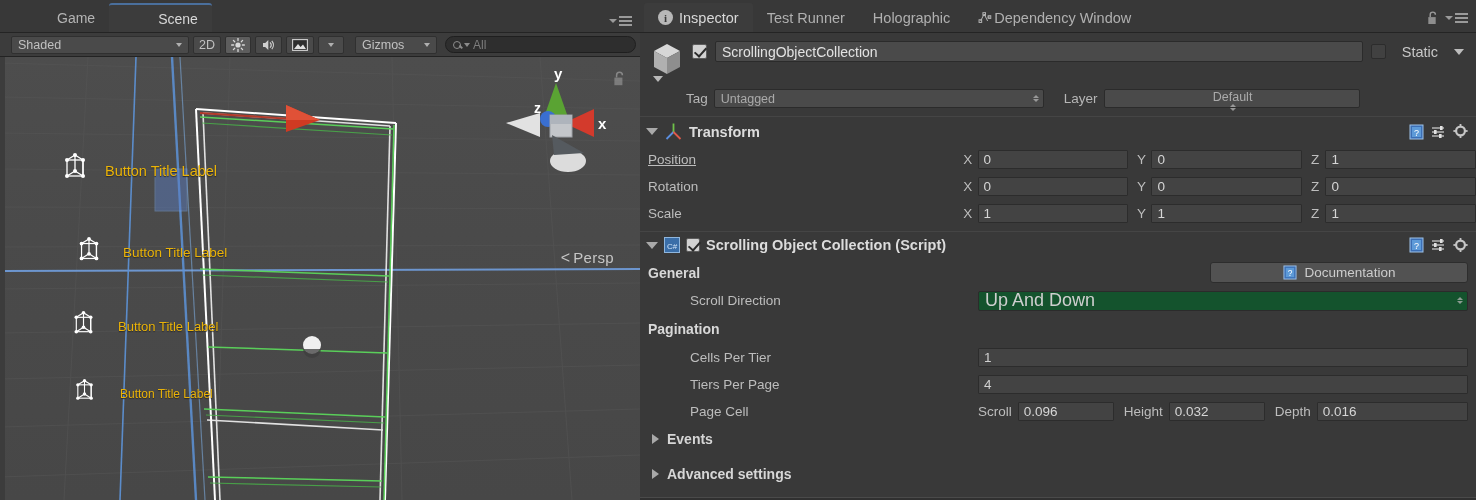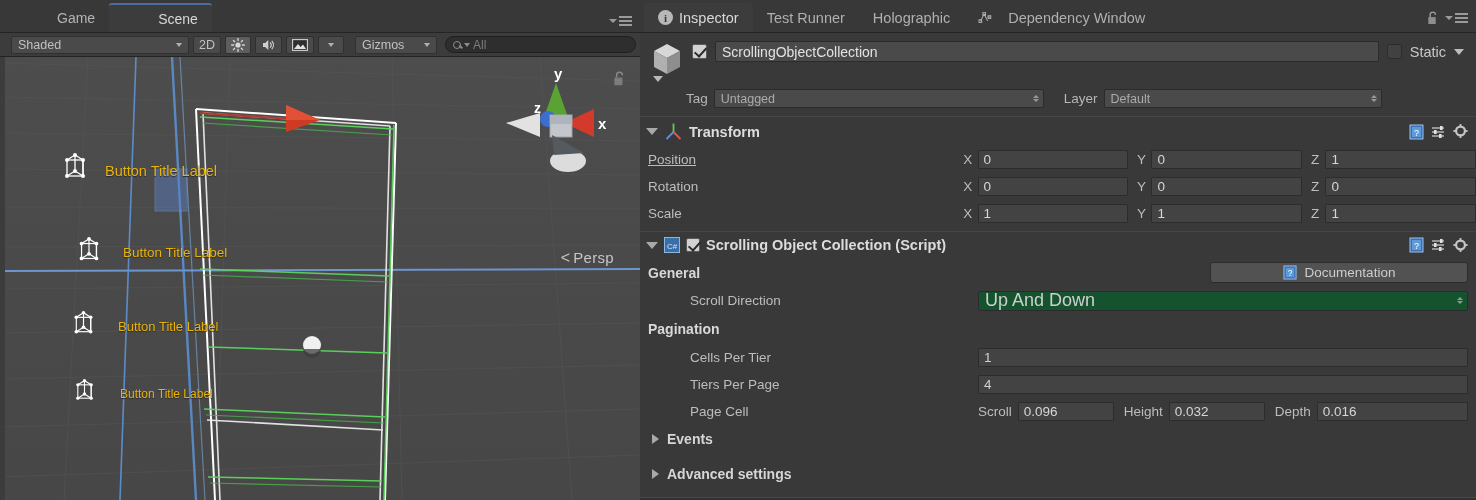--- a/index.html
+++ b/index.html
@@ -121,21 +121,21 @@
   }
   .ck.checked:after{
     content:""; position:absolute; left:4px; top:0px; width:5px; height:10px;
     border:solid #2b2b2b; border-width:0 2.2px 2.2px 0; transform:rotate(42deg);
   }
   .ck.empty { background:#414141; border:1px solid #2c2c2c;}
   .name-field {
     flex:1; height:21px; background:#4a4a4a; border:1px solid #2b2b2b; border-radius:2px;
     display:flex; align-items:center; padding:0 6px; color:#e2e2e2; font-size:14px;
   }
-  .static-wrap { display:flex; align-items:center; gap:8px; font-size:14.5px; color:#c8c8c8; padding-right:4px;}
+  .static-wrap { display:flex; align-items:center; gap:16px; font-size:14.5px; color:#c8c8c8; padding-right:4px;}
   .caret-d { width:0;height:0;border-left:5px solid transparent;border-right:5px solid transparent;border-top:6px solid #bdbdbd;}
 
   .taglayer { display:flex; align-items:center; gap:6px; padding: 6px 8px 8px 46px;}
   .tl-label { font-size:13.5px; color:#b6b6b6; }
   .drop-field {
     height:19px; background:#4a4a4a; border:1px solid #2b2b2b; border-radius:2px;
     display:flex; align-items:center; justify-content:space-between; padding:0 4px 0 6px;
     color:#aaaaaa; font-size:12.5px; cursor:pointer;
   }
   .updown { display:flex; flex-direction:column; align-items:center; gap:1px; opacity:.75;}
@@ -429,21 +429,21 @@
       <div class="insp-tab active">
         <span class="info-i">i</span>
         <span>Inspector</span>
       </div>
       <div class="insp-tab">
         <span>Test Runner</span>
       </div>
       <div class="insp-tab">
         <span>Holographic</span>
       </div>
-      <div class="insp-tab" style="gap:16px;">
+      <div class="insp-tab" style="gap:2px;">
         <svg class="dep-icon" viewBox="0 0 16 14">
           <g stroke="#b9b9b9" stroke-width="1.1" fill="none">
             <path d="M3 11 L7 3 L11 11"></path>
               <path d="M11 6.5 h2.6"></path>
           </g>
           <rect x="5.6" y="1.5" width="3" height="3" fill="none" stroke="#b9b9b9" stroke-width="1.1"></rect>
           <rect x="1.2" y="9.6" width="3" height="3" fill="none" stroke="#b9b9b9" stroke-width="1.1"></rect>
           <rect x="11.6" y="5" width="3" height="3" fill="none" stroke="#b9b9b9" stroke-width="1.1"></rect>
         </svg>
         <span>Dependency Window</span>
@@ -491,21 +491,21 @@
       <div class="taglayer">
         <span class="tl-label">Tag</span>
         <span class="drop-field" style="width:330px;">
           <span>Untagged</span>
           <span class="updown">
               <i class="u"></i>
               <i class="d"></i>
             </span>
         </span>
         <span class="tl-label" style="margin-left:14px;">Layer</span>
-        <span class="drop-field" style="width:278px;">
+        <span class="drop-field" style="width:256px;flex-direction:column;">
           <span>Default</span>
           <span class="updown">
               <i class="u"></i>
               <i class="d"></i>
             </span>
         </span>
       </div>
 
       <div class="sep"></div>
 

